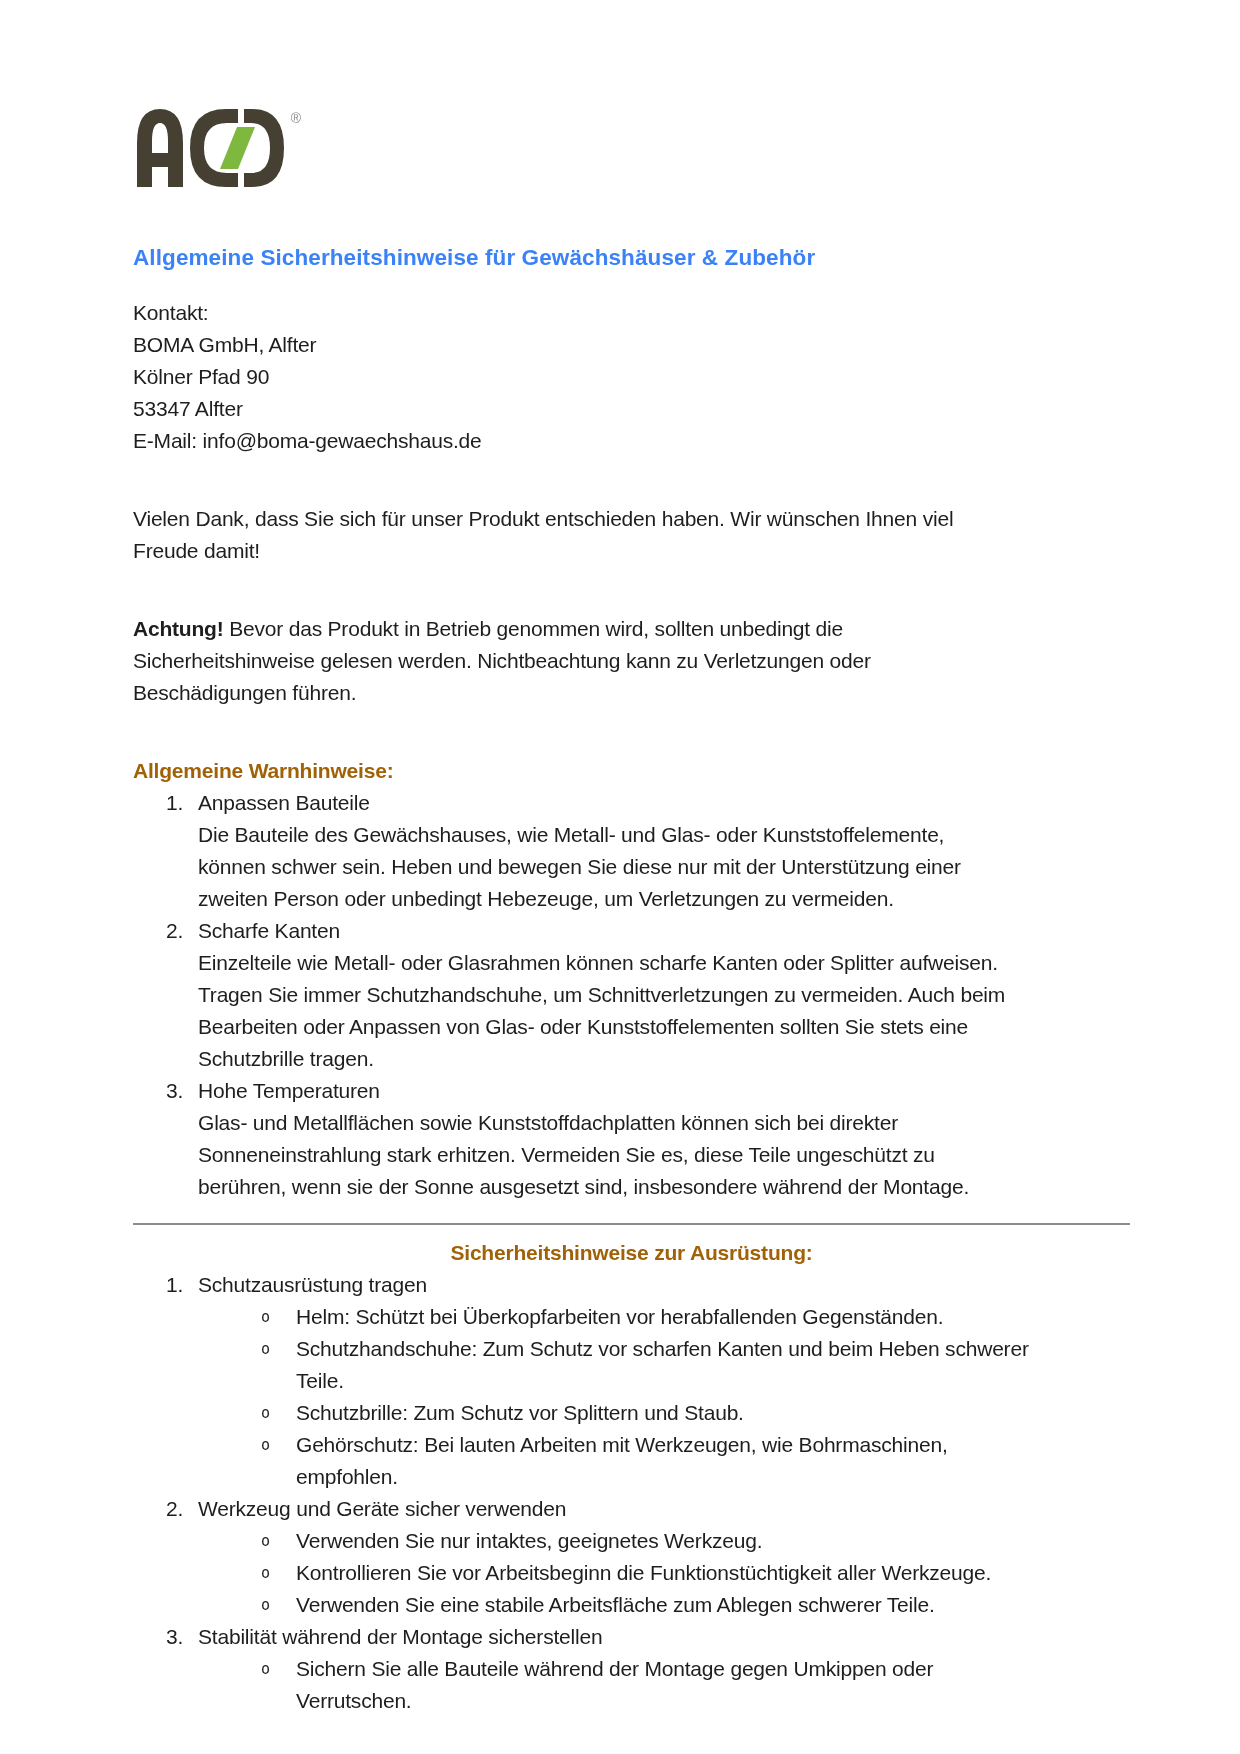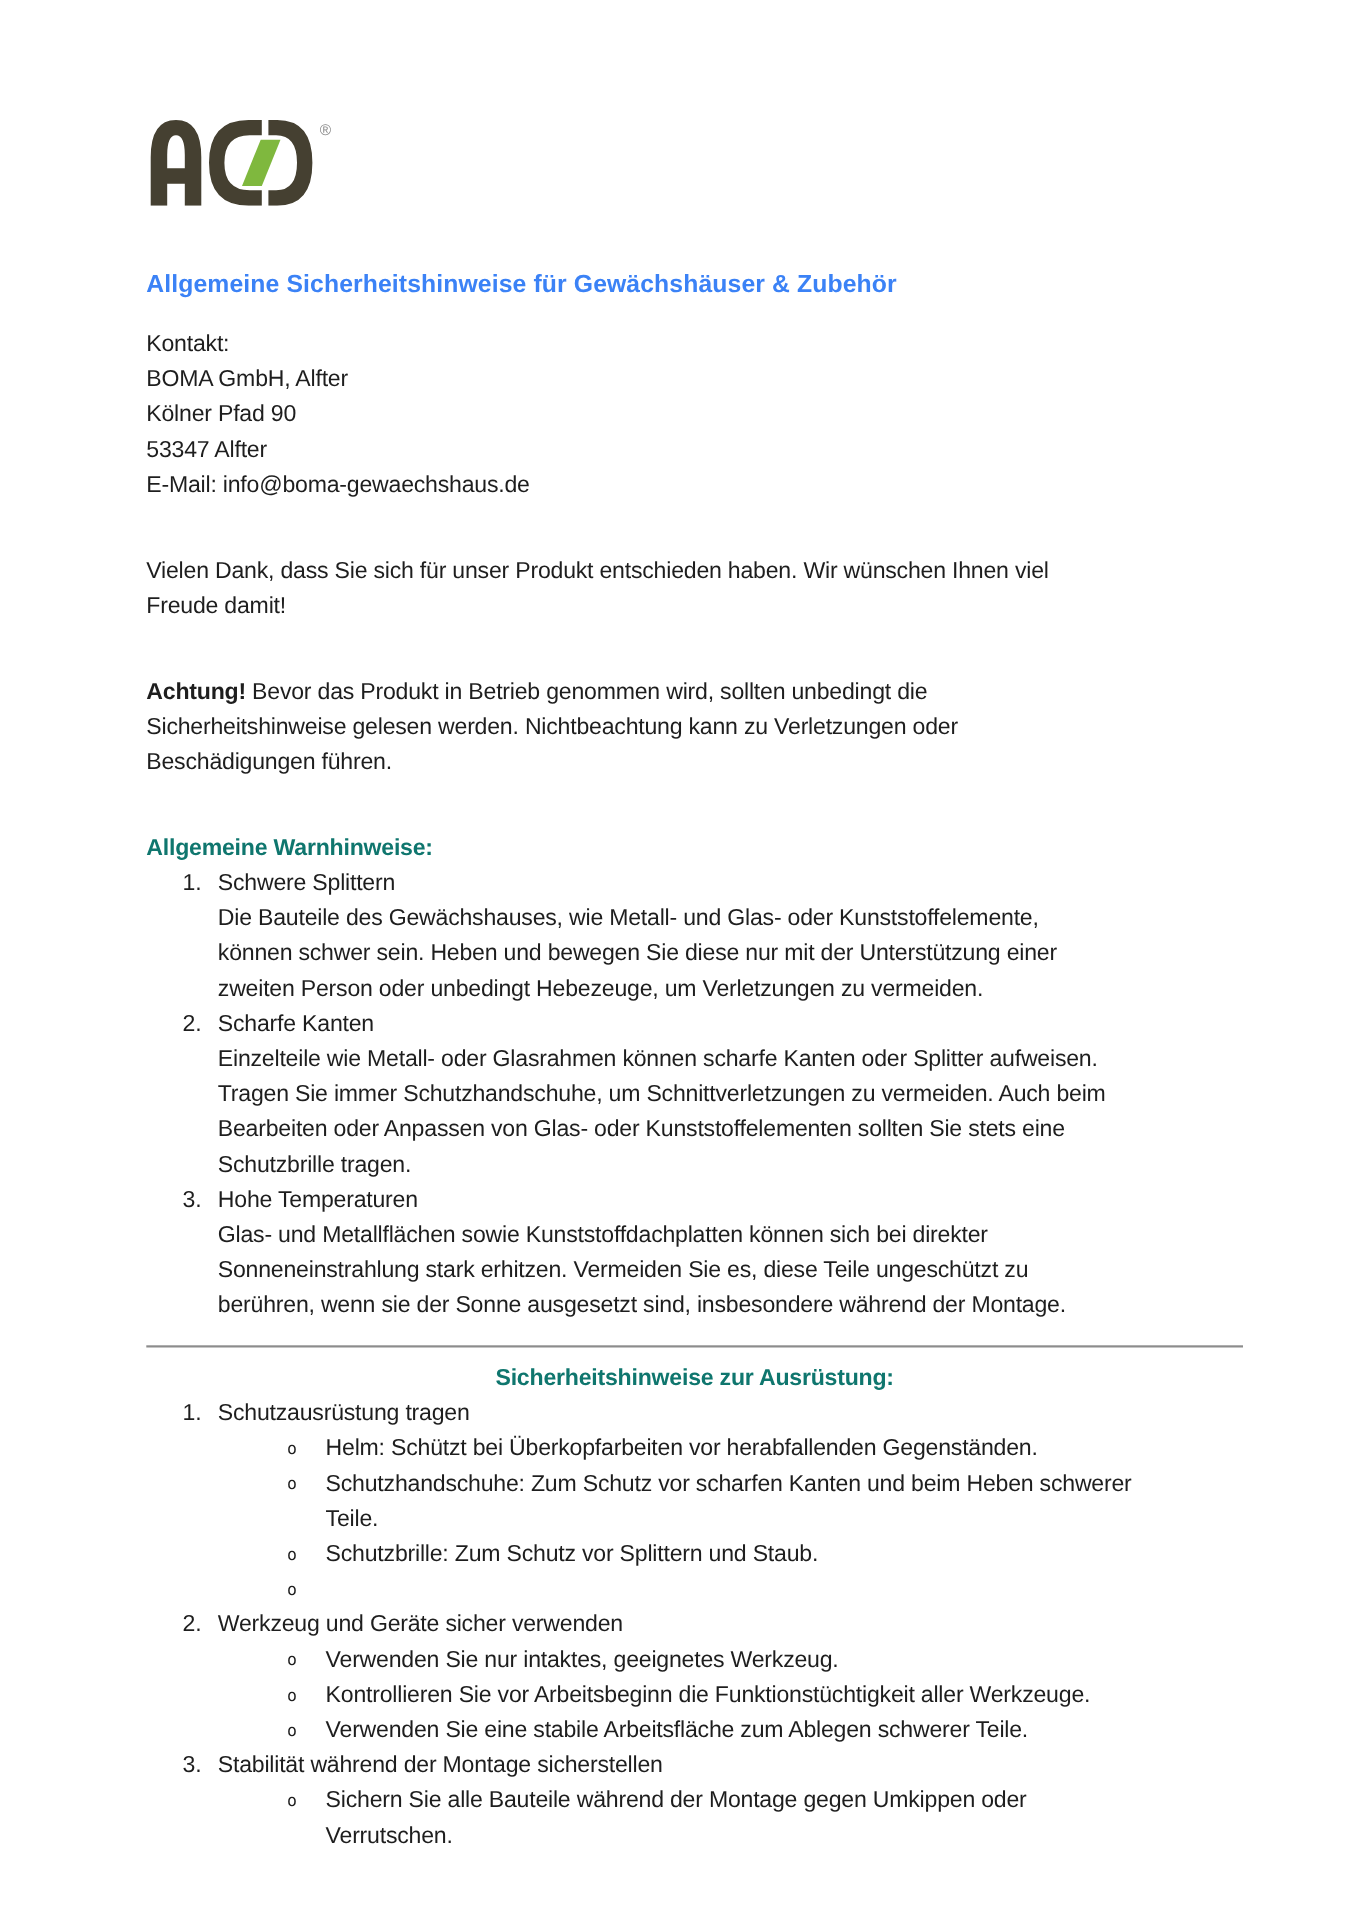--- a/index.html
+++ b/index.html
@@ -44,21 +44,21 @@
     font-size: 21px;
     line-height: 32px;
     letter-spacing: -0.2px;
   }
   .contact { margin-top: 26px; }
   .para { margin-top: 14px; white-space: pre-wrap; }
   .para-gap { margin-top: 46px; }
   .heading {
     font-weight: 700;
     margin-top: 46px;
-    color: #0f766e;
+    color: #a16207;
   }
   
   .oitem { display: flex; }
   .omarker {
     flex: none;
     margin-left: 33px;
     width: 32px;
   }
   .ocontent { flex: 1 1 auto; }
   .oitem-body { white-space: pre-wrap; }
@@ -113,21 +113,21 @@
 
   <p class="para para-gap"><strong>Achtung!</strong><span> Bevor das Produkt in Betrieb genommen wird, sollten unbedingt die
 Sicherheitshinweise gelesen werden. Nichtbeachtung kann zu Verletzungen oder
 Beschädigungen führen.</span></p>
 
   <h2 class="heading">Allgemeine Warnhinweise:</h2>
   <div class="olist">
     <div class="oitem">
       <div class="omarker">1.</div>
       <div class="ocontent">
-        <div class="oitem-title">Schwere Splittern</div>
+        <div class="oitem-title">Anpassen Bauteile</div>
         <div class="oitem-body">Die Bauteile des Gewächshauses, wie Metall- und Glas- oder Kunststoffelemente,
 können schwer sein. Heben und bewegen Sie diese nur mit der Unterstützung einer
 zweiten Person oder unbedingt Hebezeuge, um Verletzungen zu vermeiden.</div>
       </div>
     </div>
     <div class="oitem">
       <div class="omarker">2.</div>
       <div class="ocontent">
         <div class="oitem-title">Scharfe Kanten</div>
         <div class="oitem-body">Einzelteile wie Metall- oder Glasrahmen können scharfe Kanten oder Splitter aufweisen.
@@ -166,20 +166,22 @@
       <div class="bmarker">o</div>
       <div class="bcontent">Schutzhandschuhe: Zum Schutz vor scharfen Kanten und beim Heben schwerer
 Teile.</div>
     </div>
     <div class="bitem">
       <div class="bmarker">o</div>
       <div class="bcontent">Schutzbrille: Zum Schutz vor Splittern und Staub.</div>
     </div>
     <div class="bitem">
       <div class="bmarker">o</div>
+      <div class="bcontent">Gehörschutz: Bei lauten Arbeiten mit Werkzeugen, wie Bohrmaschinen,
+empfohlen.</div>
     </div>
 
     <div class="oitem">
       <div class="omarker">2.</div>
       <div class="ocontent">
         <div class="oitem-title">Werkzeug und Geräte sicher verwenden</div>
       </div>
     </div>
     <div class="bitem">
       <div class="bmarker">o</div>

